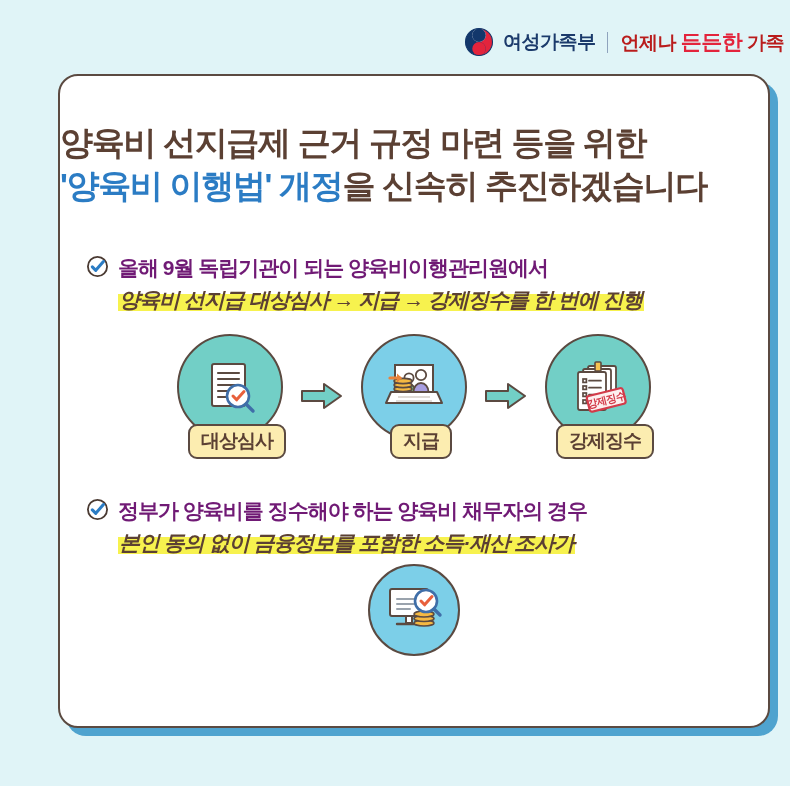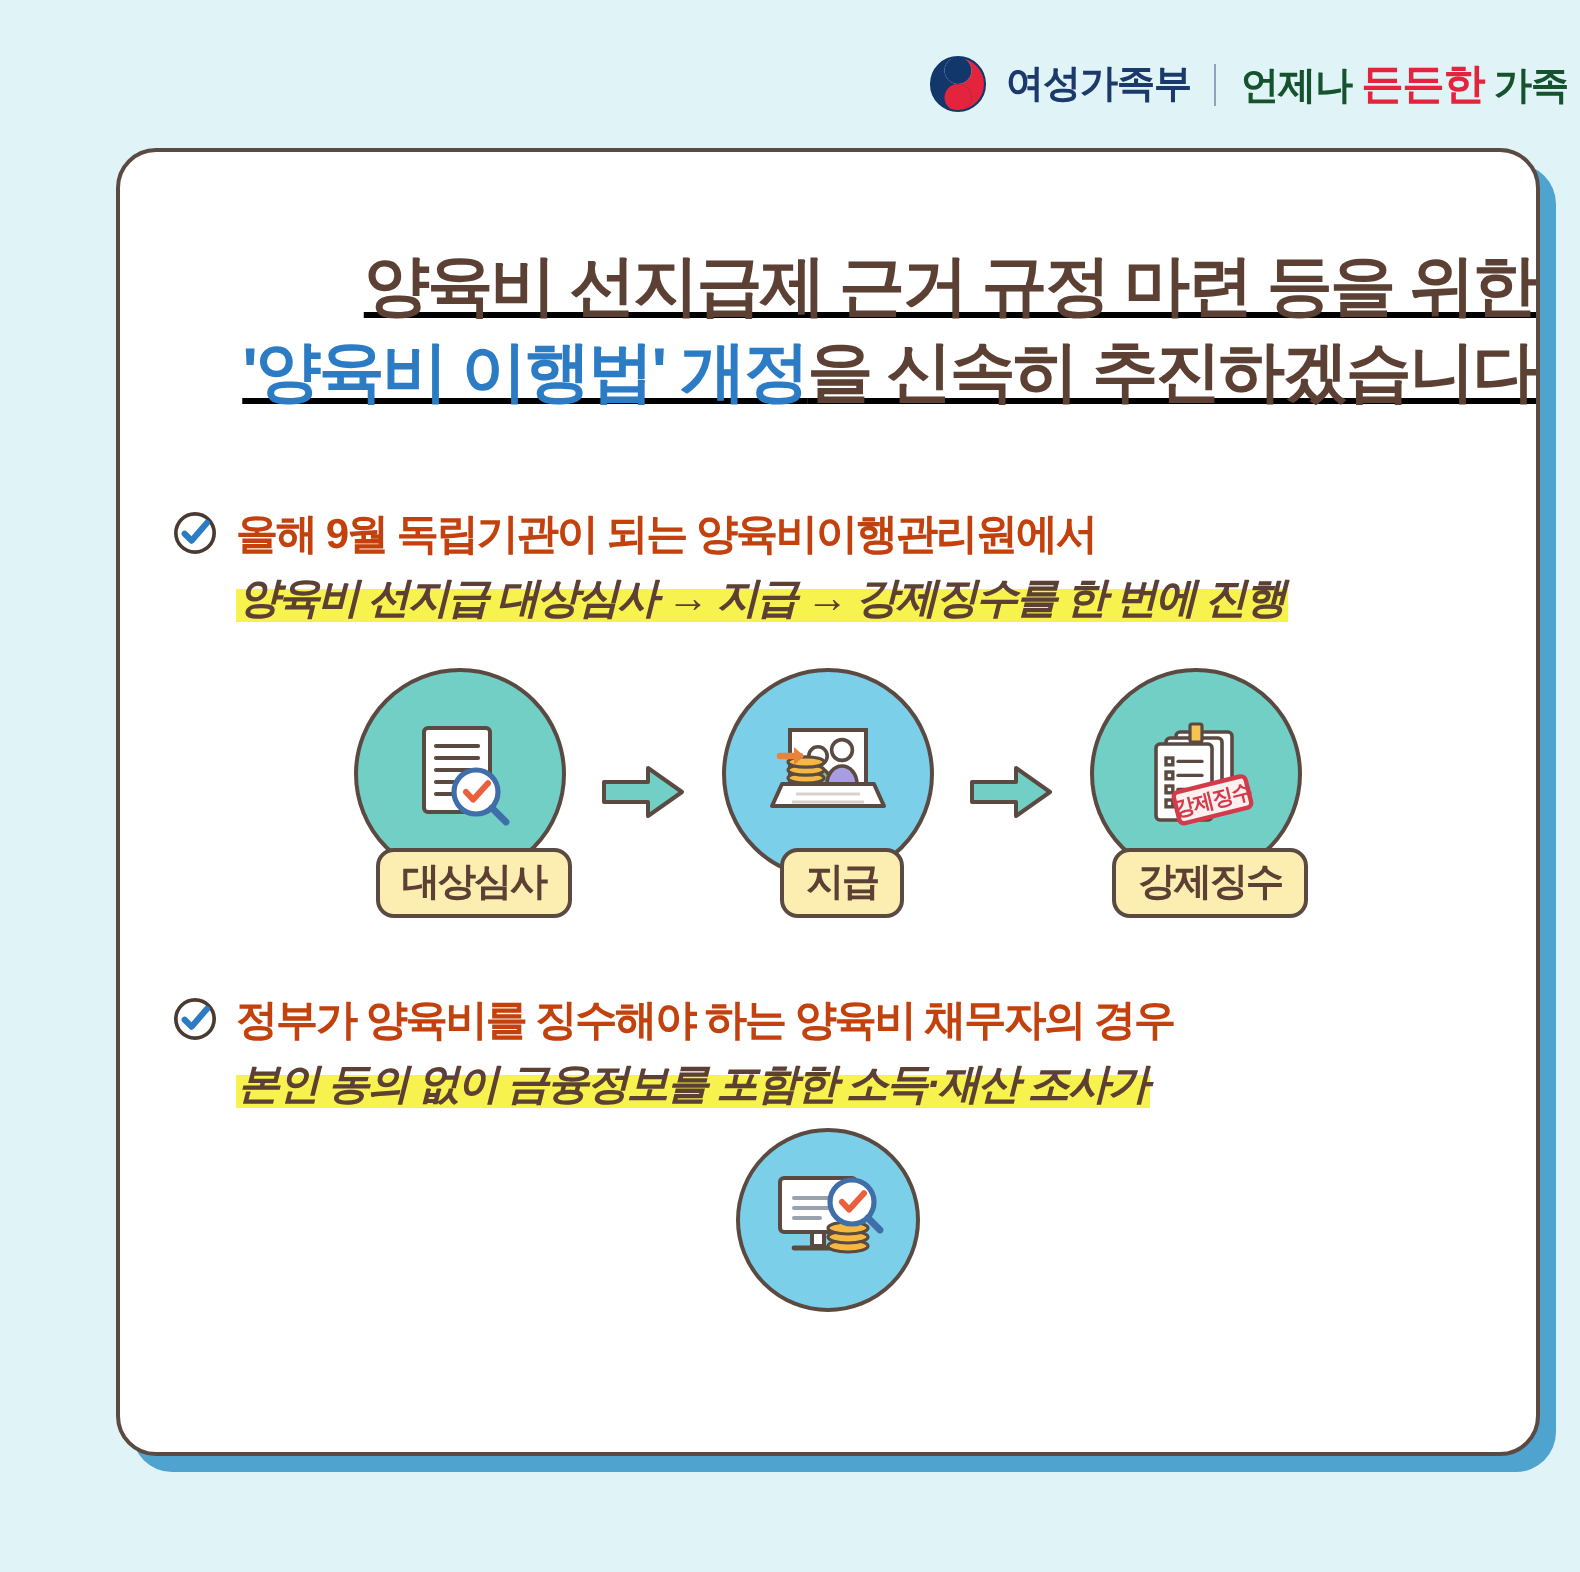--- a/index.html
+++ b/index.html
@@ -36,21 +36,21 @@
     height: 21px;
     background: #8fa3bd;
     margin: 0 3px;
   }
   .tagline {
     font-size: 19px;
     font-weight: bold;
     letter-spacing: -0.5px;
     white-space: nowrap;
   }
-  .tag-navy { color: #14532d; text-align: right; }
+  .tag-navy { color: #b91c1c; text-align: right; }
   .tag-red  { color: #e3243c; font-size: 21px; font-family: Liberation Serif, serif; }
 
   
   .card-shadow {
     position: absolute;
     left: 66px;
     top: 82px;
     width: 712px;
     height: 654px;
     background: #4fa3cf;
@@ -64,23 +64,22 @@
     height: 654px;
     background: #ffffff;
     border: 2px solid #5b4a41;
     border-radius: 20px;
     overflow: hidden;
   }
 
   
   .title-block {
     margin-top: 46px;
-    text-align: right;
+    text-align: left;
     line-height: 1.30;
-    text-decoration: underline;
   }
   .title-line {
     font-size: 33px;
     font-weight: bold;
     letter-spacing: -1.3px;
     white-space: nowrap;
   }
   .t-brown { color: #5b4033; }
   .t-blue  { color: #2b7cc4; }
 
@@ -92,21 +91,21 @@
   .bullet-row {
     display: flex;
     align-items: flex-start;
     gap: 9px;
   }
   .check-icon { flex: 0 0 23px; margin-top: 3px; }
 
   .btext {
     font-size: 21px;
     font-weight: bold;
-    color: #c2410c;
+    color: #701a75;
     letter-spacing: -1px;
     line-height: 1.52;
     white-space: nowrap;
   }
   .sub-line {
     margin-left: 32px;
     font-size: 21px;
     font-weight: bold;
     color: #5b4033;
     letter-spacing: -1px;

